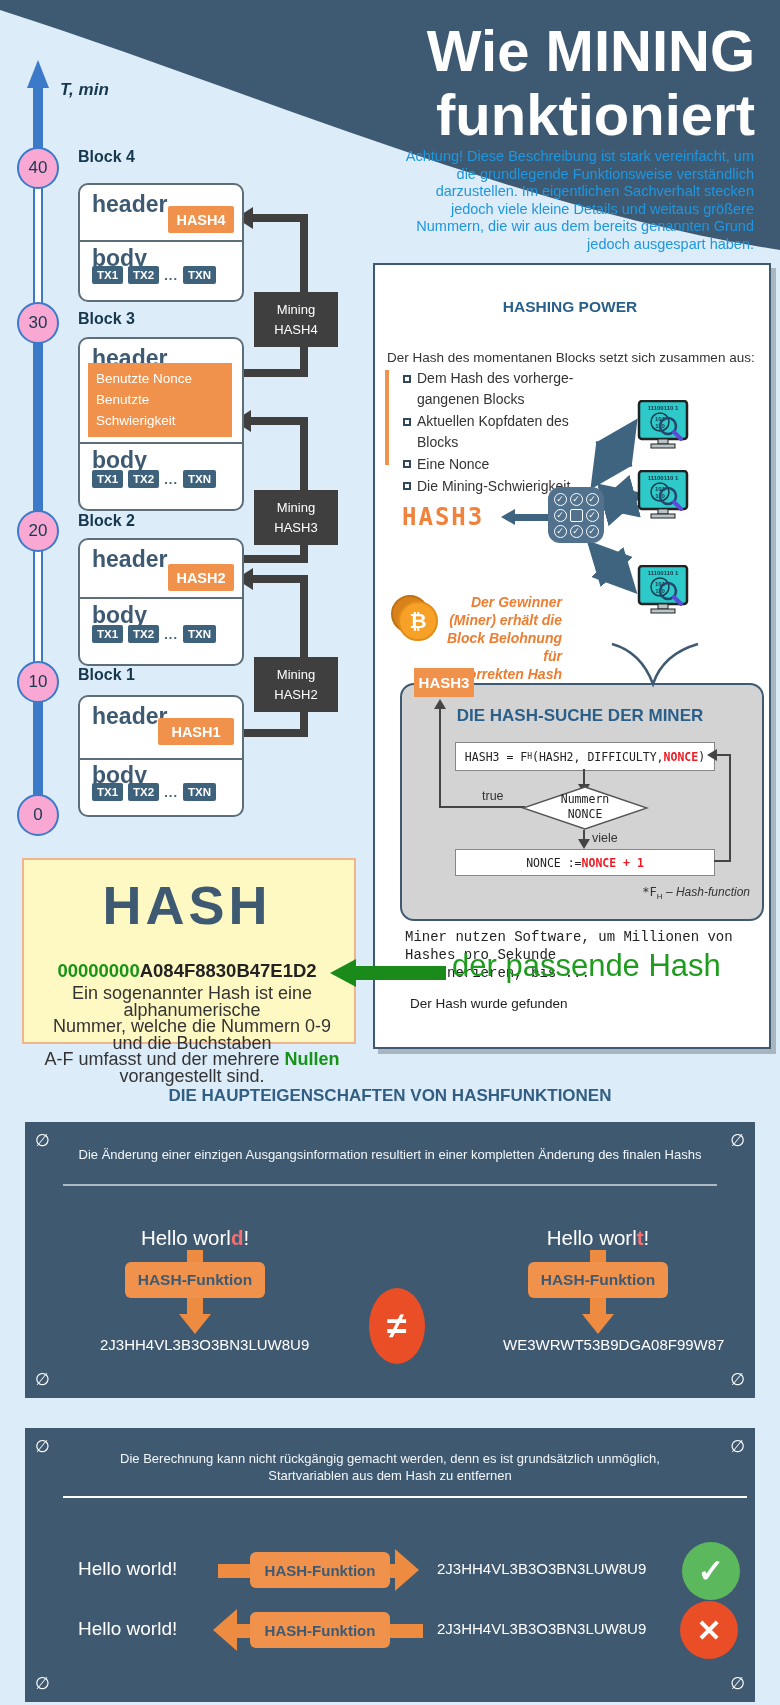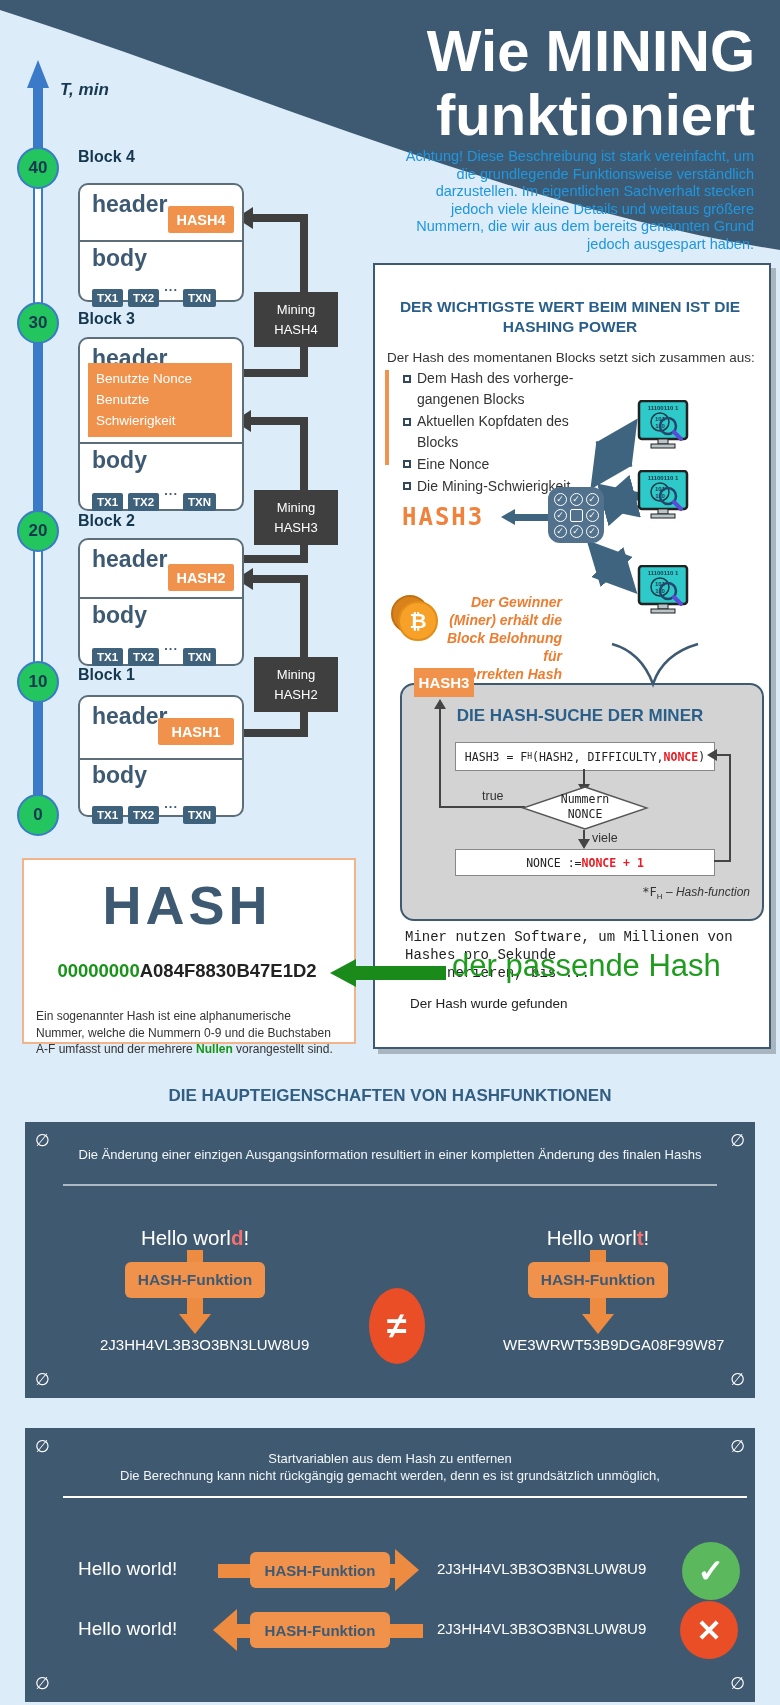--- a/index.html
+++ b/index.html
@@ -6,35 +6,35 @@
   #app{position:relative;width:780px;height:1705px;overflow:hidden;background:#DCECF8;
        font-family:"Liberation Sans",sans-serif;color:#333;}
   .abs{position:absolute;}
   .rt{text-align:right;}
   .ctr{text-align:center;}
   
   .title{color:#fff;font-weight:bold;font-size:58px;line-height:62px;letter-spacing:0px;}
   .disclaimer{color:#1E96E0;font-size:14.5px;line-height:17.5px;}
   
   .circle{position:absolute;width:42px;height:42px;box-sizing:border-box;border-radius:50%;
-          background:#22c55e;border:2.5px solid #3A7AC8;color:#16384F;font-weight:bold;font-size:17px;
+          background:#f9a8d4;border:2.5px solid #3A7AC8;color:#16384F;font-weight:normal;font-size:17px;
           display:flex;align-items:center;justify-content:center;z-index:3;}
   .seg-solid{position:absolute;width:10px;background:#3A7AC8;z-index:2;}
   .seg-double{position:absolute;width:10px;box-sizing:border-box;background:#fff;
               border-left:2.5px solid #3A7AC8;border-right:2.5px solid #3A7AC8;z-index:2;}
   .axis-label{position:absolute;font-style:italic;font-weight:bold;font-size:17px;color:#16384F;}
   
   .block{position:absolute;background:#fff;border:2.5px solid #5D6E7B;border-radius:10px;z-index:2;}
   .blklabel{position:absolute;font-weight:bold;font-size:16px;color:#16384F;}
   .seclabel{position:absolute;font-weight:bold;font-size:23px;color:#3E5A73;}
   .hashtag{position:absolute;background:#F0924C;color:#fff;font-weight:bold;font-size:14.5px;
            display:flex;align-items:center;justify-content:center;border-radius:2px;}
   .divider{position:absolute;left:0;right:0;border-top:2.5px solid #5D6E7B;}
   .txrow{position:absolute;display:flex;gap:5px;align-items:center;}
-  .txb{background:#3E617C;color:#fff;font-weight:bold;font-size:11.5px;padding:3px 5px;border-radius:2px;margin-top:23px;}
+  .txb{background:#3E617C;color:#fff;font-weight:bold;font-size:11.5px;padding:3px 5px;border-radius:2px;}
   .txdots{color:#3E5A73;font-weight:bold;font-size:13px;letter-spacing:1px;}
   .noncebox{position:absolute;background:#F0924C;color:#fff;font-size:13.5px;line-height:21px;
             padding:5px 8px;box-sizing:border-box;}
   
   .mining{position:absolute;width:84px;height:55px;background:#3F3F3F;color:#fff;font-size:13px;
           display:flex;flex-direction:column;align-items:center;justify-content:center;line-height:1.5;z-index:2;}
   .conn{position:absolute;background:#3F3F3F;z-index:1;}
   .tri-left-dark{position:absolute;width:0;height:0;border-top:11px solid transparent;
                  border-bottom:11px solid transparent;border-right:17px solid #3F3F3F;z-index:1;}
   
@@ -63,21 +63,21 @@
   .red{color:#ED1C24;font-weight:bold;}
   .green{color:#179417;}
   .fclabel{position:absolute;font-size:12.5px;color:#333;z-index:3;}
   .tri-up-sm{position:absolute;width:0;height:0;border-left:6px solid transparent;border-right:6px solid transparent;
              border-bottom:10px solid #444;z-index:3;}
   .tri-down-sm{position:absolute;width:0;height:0;border-left:6px solid transparent;border-right:6px solid transparent;
                border-top:10px solid #444;z-index:3;}
   .tri-left-sm{position:absolute;width:0;height:0;border-top:6px solid transparent;border-bottom:6px solid transparent;
                border-right:10px solid #444;z-index:3;}
   
-  .hashboxwrap{position:absolute;background:#ffffff;border:2px solid #F2B48A;z-index:2;}
+  .hashboxwrap{position:absolute;background:#fef9c3;border:2px solid #F2B48A;z-index:2;}
   .bighash{color:#3E5A73;font-weight:bold;font-size:54px;letter-spacing:4px;}
   
   .darkpanel{position:absolute;background:#3F5970;z-index:1;}
   .nosym{position:absolute;color:#fff;font-size:17px;}
   .cond{position:absolute;color:#F2F6F9;font-size:13px;line-height:17px;text-align:center;}
   .helloline{position:absolute;color:#fff;font-size:20.5px;text-align:center;}
   .salmon{color:#F47070;font-weight:bold;}
   .funcbox{position:absolute;background:#F0924C;color:#3E5A73;font-weight:bold;font-size:15.5px;
            border-radius:6px;display:flex;align-items:center;justify-content:center;z-index:2;}
   .ostem{position:absolute;background:#ED8B40;z-index:1;}
@@ -205,21 +205,20 @@
       <span class="txb">TX1</span>
       <span class="txb">TX2</span>
       <span class="txdots">...</span>
       <span class="txb">TXN</span>
     </div>
   </div>
 
   <div class="panelW" style="left:373px;top:263px;width:394px;height:782px;"></div>
 
   <div class="abs ptitle ctr" style="left:383px;top:297px;width:374px;z-index:2;">
-    <div>DER WICHTIGSTE WERT BEIM MINEN IST DIE</div>
     <div>HASHING POWER</div>
   </div>
   <div class="abs" style="left:387px;top:350px;width:374px;font-size:13.5px;z-index:2;">Der Hash des momentanen Blocks setzt sich zusammen aus:</div>
 
   <div class="abs" style="left:385px;top:370px;width:4px;height:95px;background:#F0934E;z-index:2;"></div>
 
   <div class="bulletsq" style="left:403px;top:375px;z-index:2;"></div>
   <div class="btext" style="left:417px;top:370px;z-index:2;">Dem Hash des vorherge-</div>
   <div class="btext" style="left:417px;top:391px;z-index:2;">gangenen Blocks</div>
 
@@ -372,21 +371,21 @@
 
   <div class="abs" style="left:330px;top:959px;width:0;height:0;border-top:14px solid transparent;border-bottom:14px solid transparent;border-right:26px solid #1A8A1A;z-index:5;"></div>
   <div class="abs" style="left:354px;top:966px;width:92px;height:14px;background:#1A8A1A;z-index:5;"></div>
   <div class="abs" style="left:452px;top:948px;width:300px;font-size:31px;color:#1E9C1E;z-index:5;">der passende Hash</div>
 
   <div class="hashboxwrap" style="left:22px;top:858px;width:330px;height:182px;">
     <div class="abs ctr bighash" style="left:0;top:14px;width:326px;">HASH</div>
     <div class="abs ctr" style="left:0;top:100px;width:326px;font-size:18.5px;font-weight:bold;color:#222;">
       <span class="green">00000000</span><span>A084F8830B47E1D2</span>
     </div>
-    <div class="abs" style="left:12px;top:148px;width:312px;font-size:12px;line-height:16.5px;color:#333;">
+    <div class="abs" style="left:12px;top:125px;width:312px;font-size:18px;line-height:16.5px;color:#333;text-align:center;">
       <div>Ein sogenannter Hash ist eine alphanumerische</div>
       <div>Nummer, welche die Nummern 0-9 und die Buchstaben</div>
       <div><span>A-F umfasst und der mehrere </span><span class="green" style="font-weight:bold;">Nullen</span><span> vorangestellt sind.</span></div>
     </div>
   </div>
 
   <div class="abs ctr" style="left:0;top:1086px;width:780px;font-weight:bold;font-size:17px;color:#315E82;">DIE HAUPTEIGENSCHAFTEN VON HASHFUNKTIONEN</div>
 
   <div class="darkpanel" style="left:25px;top:1122px;width:730px;height:276px;">
     <div class="nosym" style="left:10px;top:8px;">∅</div>
@@ -412,22 +411,22 @@
     <div class="badge" style="left:344px;top:166px;width:56px;height:76px;background:#E94E26;font-size:36px;">≠</div>
   </div>
 
   <div class="darkpanel" style="left:25px;top:1428px;width:730px;height:274px;">
     <div class="nosym" style="left:10px;top:8px;">∅</div>
     <div class="nosym" style="right:10px;top:8px;">∅</div>
     <div class="nosym" style="left:10px;bottom:8px;">∅</div>
     <div class="nosym" style="right:10px;bottom:8px;">∅</div>
 
     <div class="cond" style="left:15px;top:22px;width:700px;">
+      <div>Die Berechnung kann nicht rückgängig gemacht werden, denn es ist grundsätzlich unmöglich,</div>
       <div>Startvariablen aus dem Hash zu entfernen</div>
-      <div>Die Berechnung kann nicht rückgängig gemacht werden, denn es ist grundsätzlich unmöglich,</div>
     </div>
     <div class="abs" style="left:38px;top:68px;width:684px;height:2px;background:#fff;"></div>
 
     <div class="helloline" style="left:53px;top:130px;width:120px;font-size:19px;text-align:left;">Hello world!</div>
     <div class="ostem" style="left:193px;top:136px;width:182px;height:14px;"></div>
     <div class="abs" style="left:370px;top:121px;width:0;height:0;border-top:21px solid transparent;border-bottom:21px solid transparent;border-left:24px solid #ED8B40;z-index:2;"></div>
     <div class="funcbox" style="left:225px;top:124px;width:140px;height:36px;font-size:15px;">HASH-Funktion</div>
     <div class="hashtxt" style="left:412px;top:132px;width:215px;text-align:left;">2J3HH4VL3B3O3BN3LUW8U9</div>
     <div class="badge" style="left:657px;top:114px;width:58px;height:58px;background:#5CB85C;font-size:32px;">✓</div>
 

